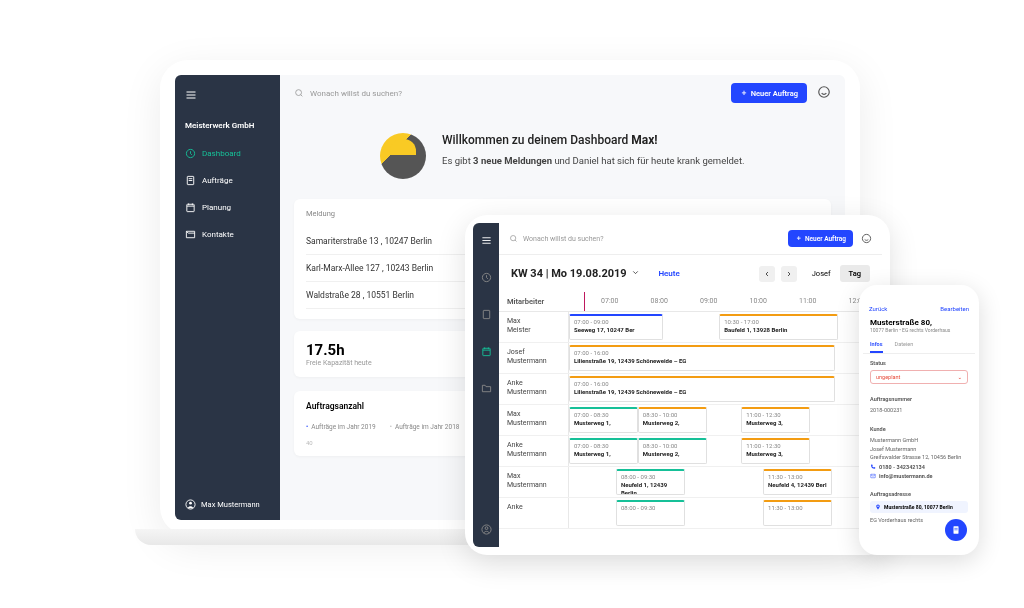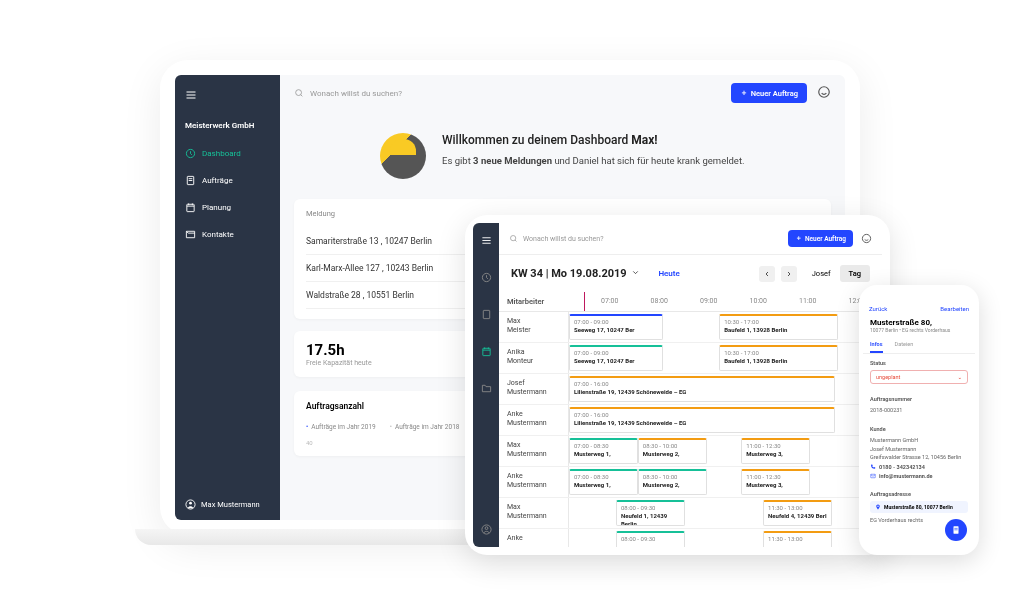--- a/index.html
+++ b/index.html
@@ -323,28 +323,20 @@
     <div id="t-rows">
             <div class="t-row">
               <div class="t-emp" style="white-space: pre-line;">Max
 Meister</div>
               <div class="t-slots">
                 <div class="t-event blue" style="left: 0%; width: 30%;"><span class="time">07:00 - 09:00</span><b>Seeweg 17, 10247 Ber</b></div>
                 <div class="t-event orange" style="left: 48%; width: 38%;"><span class="time">10:30 - 17:00</span><b>Baufeld 1,  13928 Berlin</b></div>
               </div>
             </div>
             <div class="t-row">
-              <div class="t-emp" style="white-space: pre-line;">Anika
-Monteur</div>
-              <div class="t-slots">
-                <div class="t-event green" style="left: 0%; width: 30%;"><span class="time">07:00 - 09:00</span><b>Seeweg 17, 10247 Ber</b></div>
-                <div class="t-event orange" style="left: 48%; width: 38%;"><span class="time">10:30 - 17:00</span><b>Baufeld 1, 13928 Berlin</b></div>
-              </div>
-            </div>
-            <div class="t-row">
               <div class="t-emp" style="white-space: pre-line;">Josef
 Mustermann</div>
               <div class="t-slots">
                 <div class="t-event orange" style="left: 0%; width: 85%;"><span class="time">07:00 - 16:00</span><b>Lilienstraße 19, 12439 Schöneweide – EG</b></div>
               </div>
             </div>
             <div class="t-row">
               <div class="t-emp" style="white-space: pre-line;">Anke
 Mustermann</div>
               <div class="t-slots">

